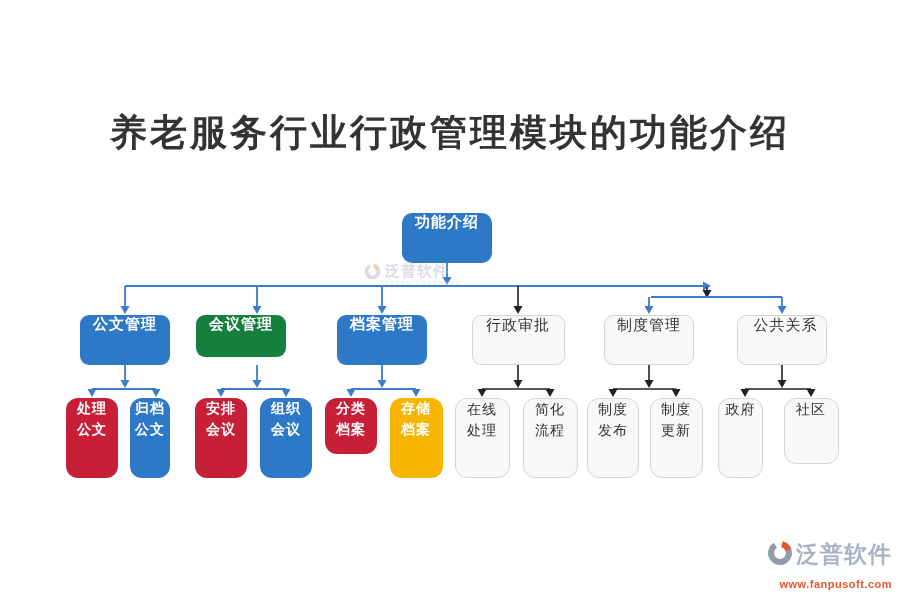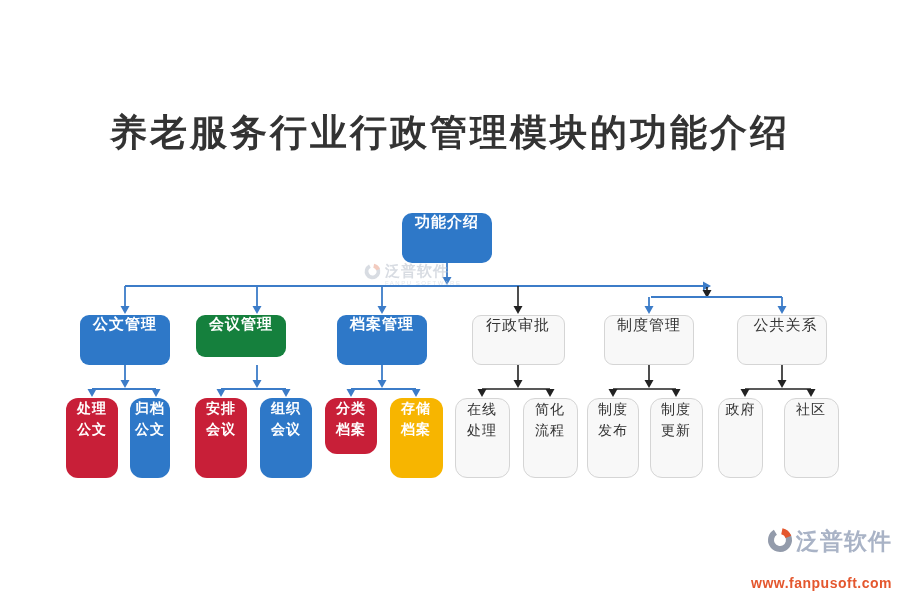--- a/index.html
+++ b/index.html
@@ -31,21 +31,21 @@
   }
   #watermark-center .wm-col{display:flex;flex-direction:column;line-height:1;}
   #watermark-center .wm-name{font-size:15px;font-weight:bold;color:var(--watermark_gray);letter-spacing:1px;}
   #watermark-center .wm-sub{font-size:6px;color:var(--watermark_sub);letter-spacing:1.5px;margin-top:2px;}
   
   #footer-brand{
     position:absolute;right:8px;bottom:10px;text-align:right;line-height:1;
   }
   #footer-brand .row{display:flex;align-items:center;justify-content:flex-end;gap:3px;}
   #footer-brand .brand-name{font-size:23px;font-weight:600;color:var(--footer_brand);letter-spacing:1px;}
-  #footer-brand .brand-url{font-size:14px;font-weight:bold;color:var(--footer_url);letter-spacing:0.5px;margin-top:20px;}
+  #footer-brand .brand-url{font-size:11px;font-weight:bold;color:var(--footer_url);letter-spacing:0.5px;margin-top:10px;}
 </style>
 </head>
 <body>
 
 <div id="stage">
 
   <h1 id="page-title">养老服务行业行政管理模块的功能介绍</h1>
 
   <svg id="connectors" viewBox="0 0 900 600" xmlns="http://www.w3.org/2000/svg">
       <line x1="447" y1="263" x2="447" y2="279" stroke="#3c7cc8" stroke-width="1.8"></line>
@@ -169,21 +169,21 @@
       <div class="node lvl2" style="left: 649.5px; top: 398px; width: 53px; height: 80px; background: rgb(248, 248, 248); color: rgb(51, 51, 51); border: 1px solid rgb(213, 213, 213);">
         <span>制度</span>
         <span>更新</span>
       </div>
       <div class="node lvl1" style="left: 737px; top: 315px; width: 90px; height: 50px; background: rgb(248, 248, 248); color: rgb(51, 51, 51); border: 1px solid rgb(213, 213, 213); padding-left: 7px;">
         <span>公共关系</span>
       </div>
       <div class="node lvl2" style="left: 718px; top: 398px; width: 45px; height: 80px; background: rgb(248, 248, 248); color: rgb(51, 51, 51); border: 1px solid rgb(213, 213, 213);">
         <span>政府</span>
       </div>
-      <div class="node lvl2" style="left: 783.5px; top: 398px; width: 55px; height: 80px; background: rgb(248, 248, 248); color: rgb(51, 51, 51); border: 1px solid rgb(213, 213, 213);">
+      <div class="node lvl2" style="left: 783.5px; top: 398px; width: 55px; height: 66px; background: rgb(248, 248, 248); color: rgb(51, 51, 51); border: 1px solid rgb(213, 213, 213);">
         <span>社区</span>
       </div>
     </div>
 
   <div id="watermark-center">
     <span>
       <svg width="17" height="17" viewBox="0 0 26 26">
         <circle cx="13" cy="13" r="9" fill="none" stroke="#b9c0cc" stroke-width="6" stroke-dasharray="42 15" transform="rotate(-30 13 13)"></circle>
         <circle cx="13" cy="13" r="9" fill="none" stroke="#e8a18b" stroke-width="6" stroke-dasharray="9 48" transform="rotate(-78 13 13)"></circle>
       </svg>

